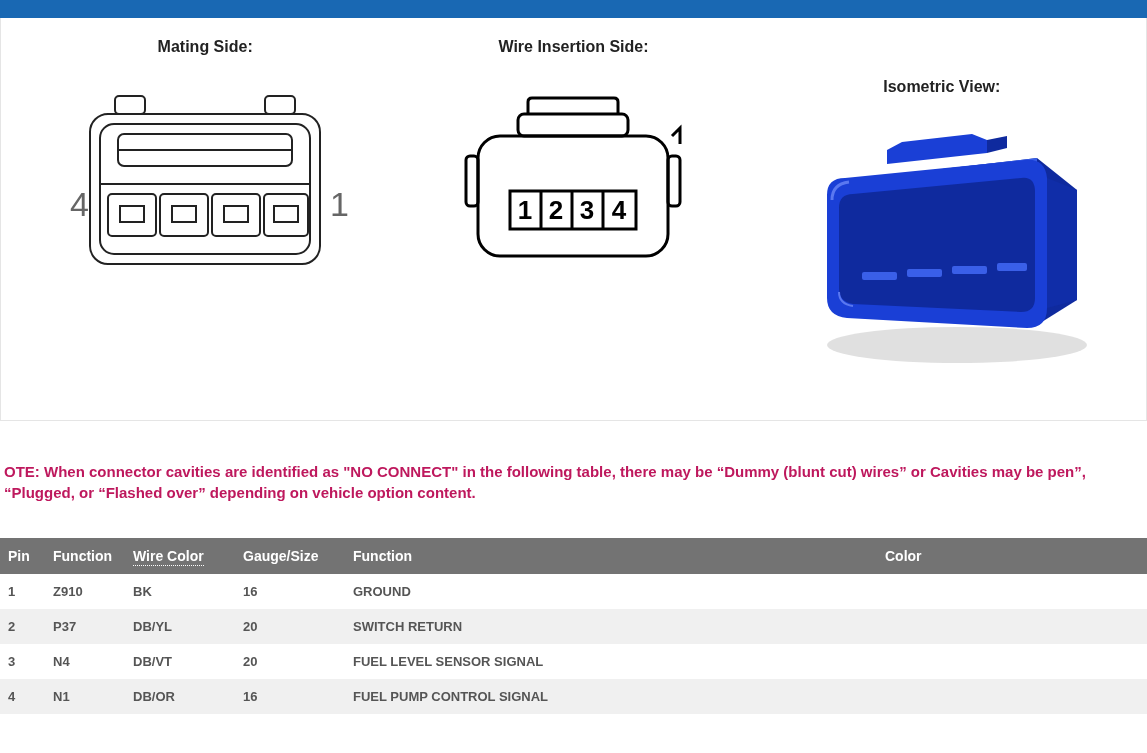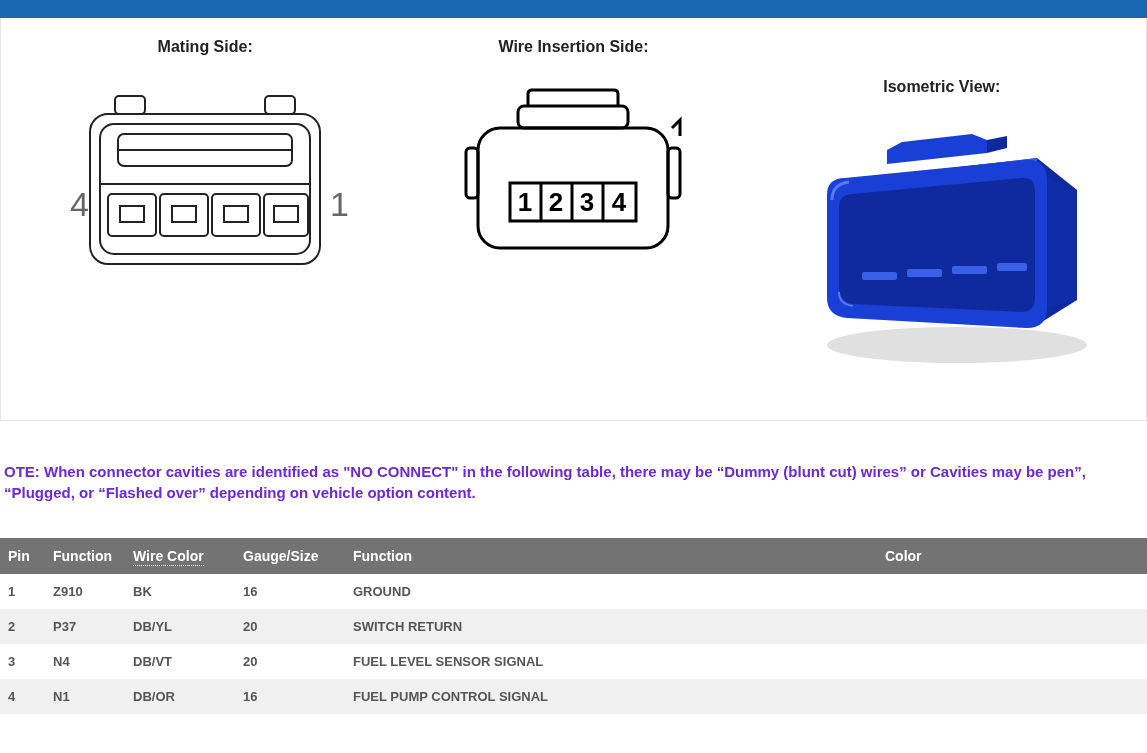--- a/index.html
+++ b/index.html
@@ -43,21 +43,21 @@
       margin-top: 40px;
       margin-bottom: 24px;
     }
     .connector-svg {
       display: block;
     }
     .note-text {
       margin-top: 40px;
       font-size: 15px;
       font-weight: bold;
-      color: #6d28d9;
+      color: #be185d;
       line-height: 1.4;
       padding: 0 4px;
     }
     .pin-table {
       width: 100%;
       border-collapse: collapse;
       margin-top: 35px;
       font-size: 13px;
     }
     .pin-table thead th {
@@ -124,21 +124,21 @@
 
         <rect x="78" y="48" width="174" height="32" rx="6"></rect>
         <line x1="78" y1="64" x2="252" y2="64"></line>
       </g>
       <text x="30" y="130" font-size="34" fill="#666">4</text>
       <text x="290" y="130" font-size="34" fill="#666" text-anchor="start">1</text>
     </svg>
   </div>
 
   <div class="view-col">
-    <div class="view-title" style="margin-bottom:32px;">Wire Insertion Side:</div>
+    <div class="view-title" style="margin-bottom:40px;">Wire Insertion Side:</div>
     <svg class="connector-svg" width="250" height="180" viewBox="0 0 250 180">
       <g fill="none" stroke="#000" stroke-width="3">
 
         <path d="M 80 18 L 80 6 Q 80 2 84 2 L 166 2 Q 170 2 170 6 L 170 18"></path>
         <rect x="70" y="18" width="110" height="22" rx="6"></rect>
 
         <rect x="30" y="40" width="190" height="120" rx="22"></rect>
 
         <rect x="18" y="60" width="12" height="50" rx="4"></rect>
         <rect x="220" y="60" width="12" height="50" rx="4"></rect>

